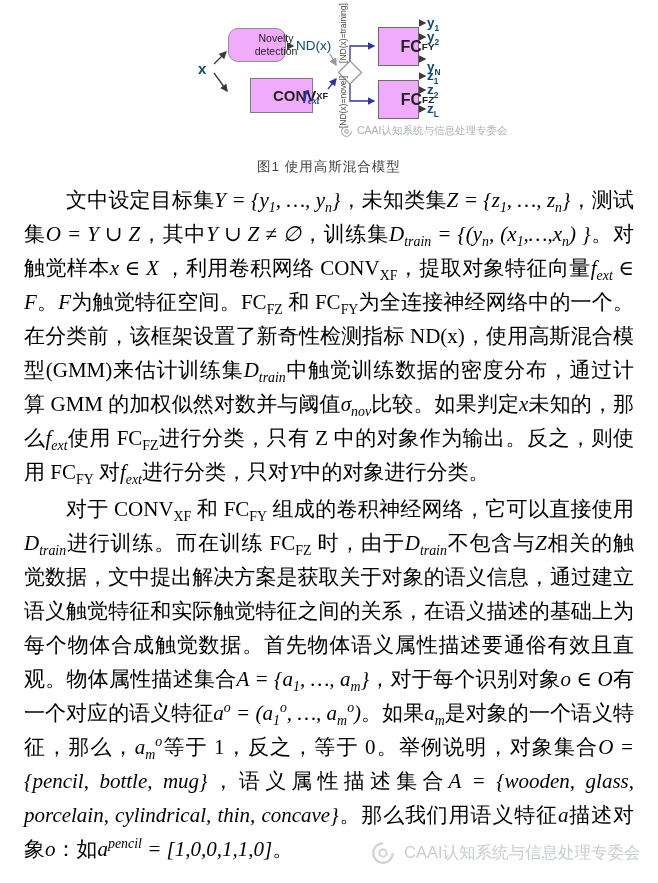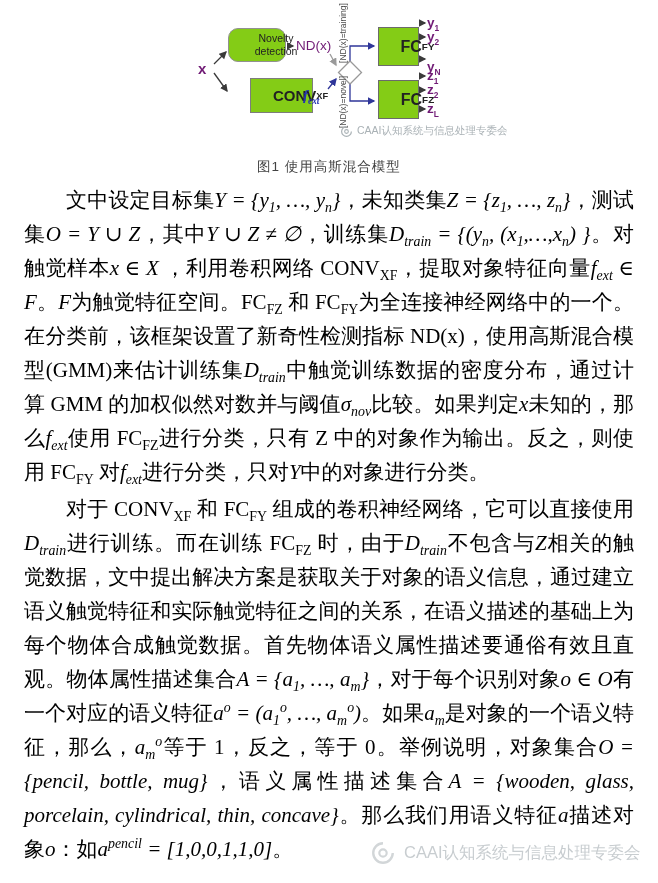--- a/index.html
+++ b/index.html
@@ -3,30 +3,30 @@
 <meta charset="utf-8">
 <style>
   html,body{margin:0;padding:0;background:#ffffff;}
   .page{position:relative;width:658px;height:883px;background:#ffffff;overflow:hidden;
         font-family:"Liberation Serif","DejaVu Serif",serif;color:#1a1a1a;}
 
   
   .figure{position:absolute;left:0;top:0;width:658px;height:152px;}
   .fig-svg{position:absolute;left:0;top:0;}
   .dbox{position:absolute;display:flex;align-items:center;justify-content:center;
-        background:#84cc16;box-sizing:border-box;text-align:center;
+        background:#f0abfc;box-sizing:border-box;text-align:center;
         font-family:"Liberation Sans","DejaVu Sans",sans-serif;color:#222;padding-left:38px;}
   .novelty{left:228px;top:28px;width:58px;height:34px;border:1.5px solid #919191;
            border-radius:10px;font-size:10.5px;line-height:1.25;}
   .convbox{left:230px;top:78px;width:63px;height:35px;border:1.5px solid #7d7d7d;
            font-size:15px;font-weight:600;margin-left:20px;}
   .fcbox{width:41px;height:39px;border:1.5px solid #6b6b6b;font-size:16px;font-weight:600;left:378px;}
   .fcfy{top:27px;} .fcfz{top:80px;}
   .dlabel{position:absolute;font-family:"Liberation Sans","DejaVu Sans",sans-serif;
-          font-size:13.5px;color:#701a75;white-space:nowrap;}
+          font-size:13.5px;color:#0c4a6e;white-space:nowrap;}
   .xlbl{left:198px;top:60px;font-size:15px;font-weight:600;}
   .ndlbl{left:296px;top:38px;}
   .fext{left:303px;top:87px;font-family:"Liberation Serif","DejaVu Serif",serif;
         font-style:italic;font-weight:600;font-size:15px;color:#2433b0;text-align:center;}
   .ylbl,.zlbl{left:427px;font-size:13.5px;font-weight:600;}
   .branch{position:absolute;font-family:"Liberation Sans","DejaVu Sans",sans-serif;
           font-size:8.5px;color:#4a4a4a;text-align:center;white-space:nowrap;
           transform:rotate(-90deg);}
   .branch-top{left:302px;top:28px;width:82px;}
   .branch-bot{left:313px;top:97px;width:60px;}

